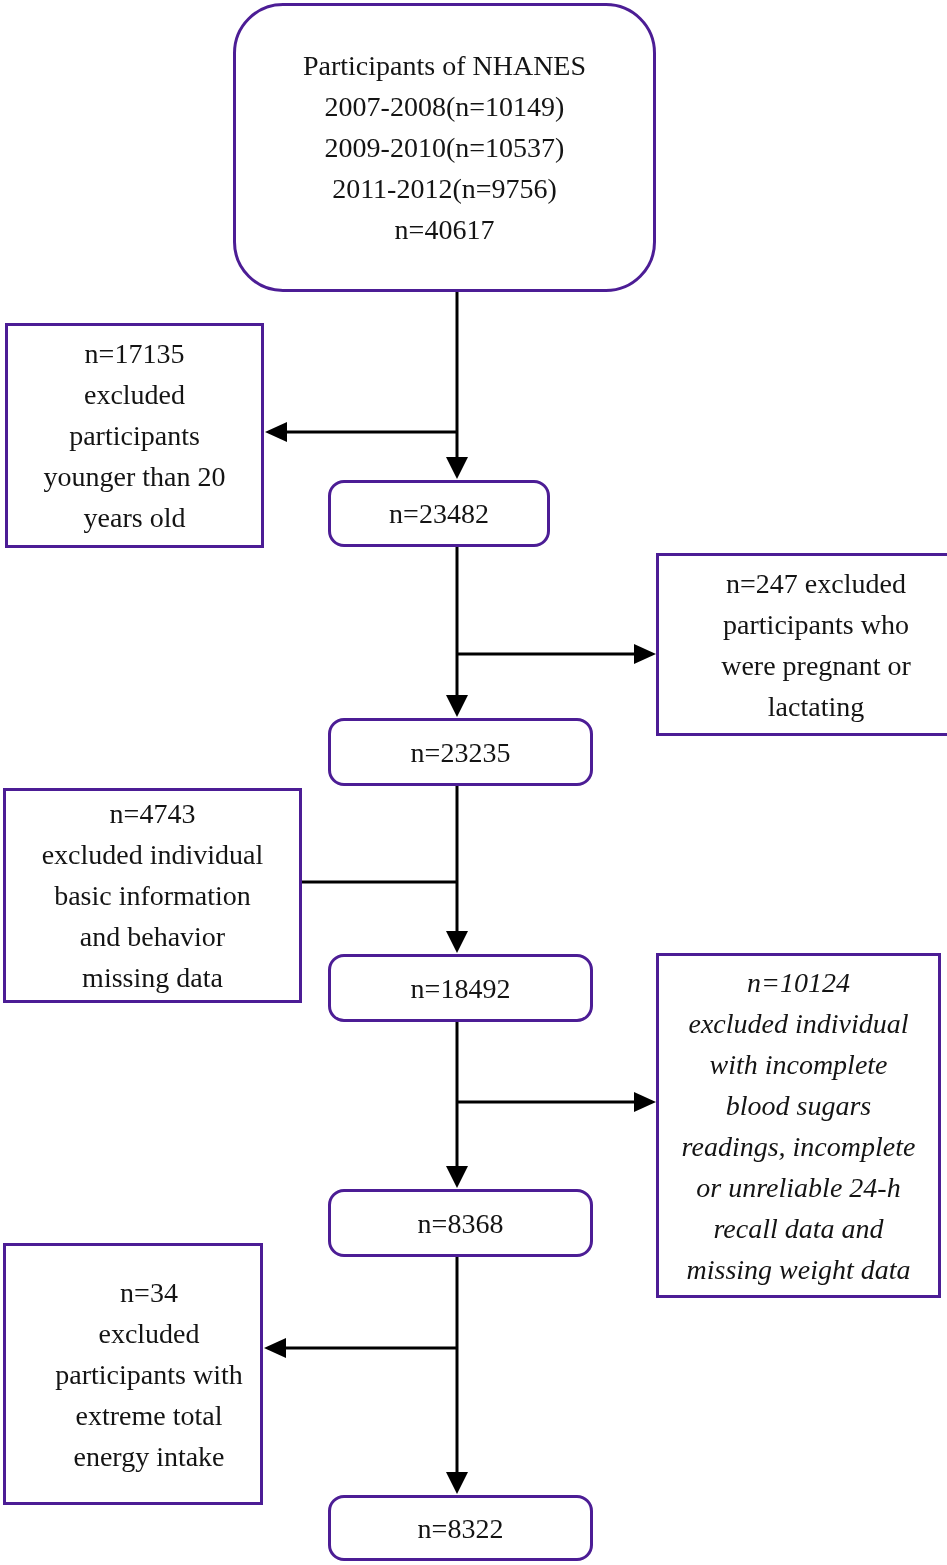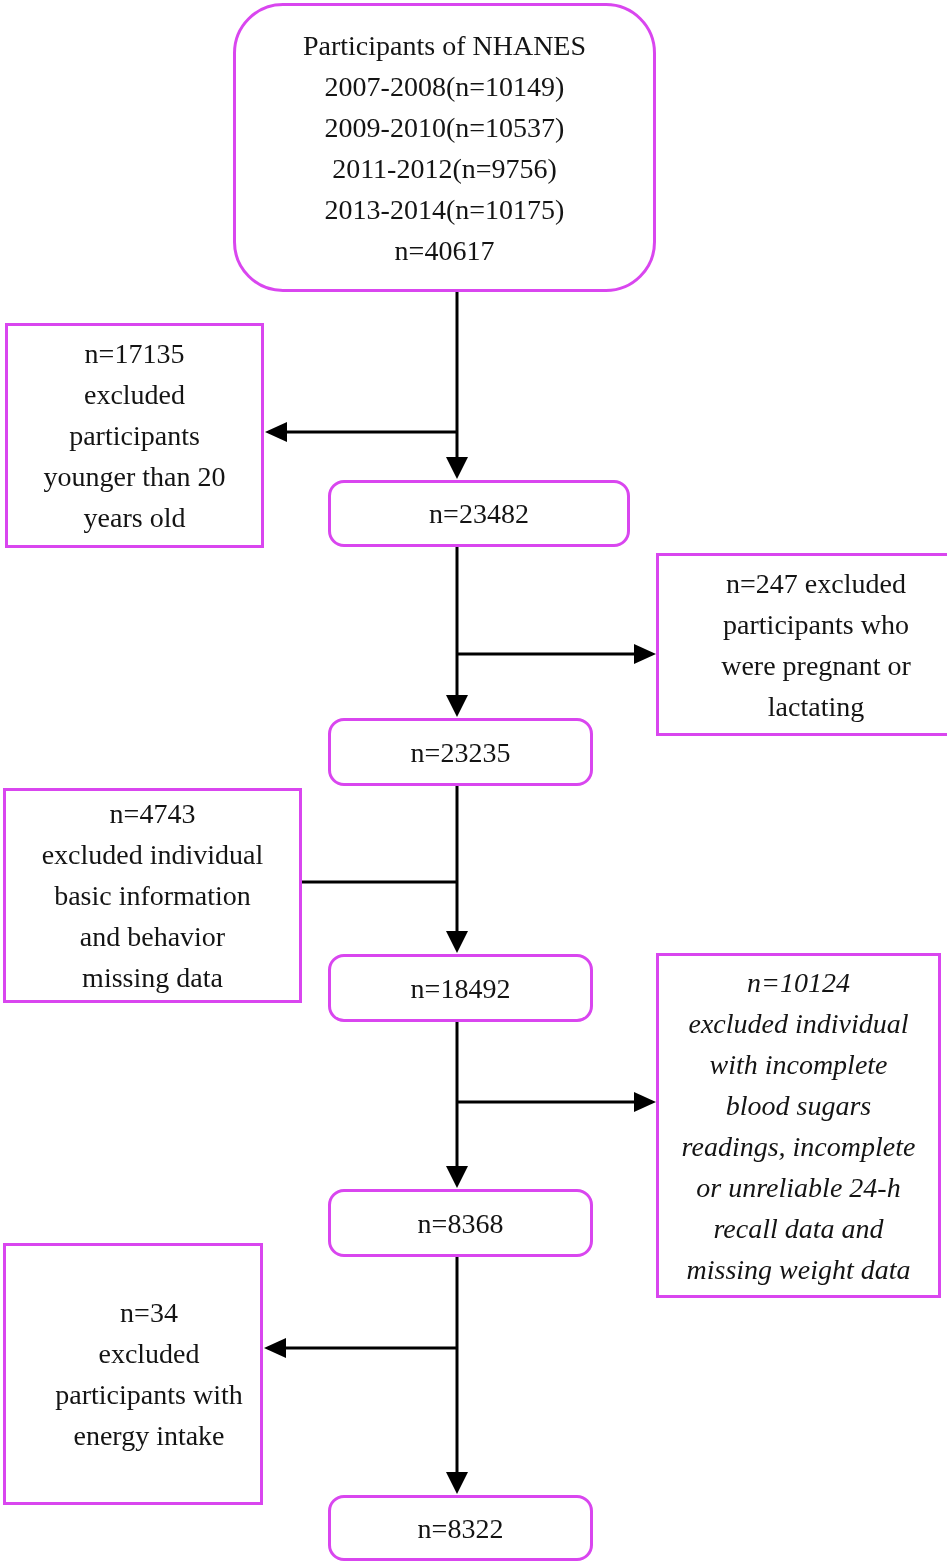--- a/index.html
+++ b/index.html
@@ -19,37 +19,37 @@
   .wires {
     position: absolute;
     left: 0;
     top: 0;
     width: 947px;
     height: 1565px;
   }
   .node {
     position: absolute;
     box-sizing: border-box;
-    border: 3px solid #d946ef;
+    border: 3px solid #4c1d95;
     background: #ffffff;
     display: flex;
     flex-direction: column;
     align-items: center;
     justify-content: center;
     text-align: center;
     font-size: 28px;
     line-height: 41px;
   }
   .rounded { border-radius: 16px; }
   .start-box { border-radius: 50px; }
 
   
   .n-start   { left: 233px; top: 3px;    width: 423px; height: 289px; }
   .n-excl1   { left: 5px;   top: 323px;  width: 259px; height: 225px; }
-  .n-step1   { left: 328px; top: 480px;  width: 302px; height: 67px;  }
+  .n-step1   { left: 328px; top: 480px;  width: 222px; height: 67px;  }
   .n-excl2   { left: 656px; top: 553px;  width: 320px; height: 183px; }
   .n-step2   { left: 328px; top: 718px;  width: 265px; height: 68px;  }
   .n-excl3   { left: 3px;   top: 788px;  width: 299px; height: 215px; }
   .n-step3   { left: 328px; top: 954px;  width: 265px; height: 68px;  }
   .n-excl4   { left: 656px; top: 953px;  width: 285px; height: 345px; font-style: italic; }
   .n-step4   { left: 328px; top: 1189px; width: 265px; height: 68px;  }
   .n-excl5   { left: 3px;   top: 1243px; width: 260px; height: 262px; padding-left: 32px; }
   .n-final   { left: 328px; top: 1495px; width: 265px; height: 66px;  }
 
   .wires line    { stroke: #000000; stroke-width: 3px; }
@@ -111,21 +111,20 @@
       <line x1="457" y1="1348" x2="285" y2="1348"></line>
       <polygon points="264,1348 286,1338 286,1358"></polygon>
     </g>
   </svg>
 
   <div class="node start-box n-start">
     <div>Participants of NHANES</div>
     <div>2007-2008(n=10149)</div>
     <div>2009-2010(n=10537)</div>
     <div>2011-2012(n=9756)</div>
-    <div>2013-2014(n=10175)</div>
     <div>n=40617</div>
   </div>
 
   <div class="node n-excl1">
     <div>n=17135</div>
     <div>excluded</div>
     <div>participants</div>
     <div>younger than 20</div>
     <div>years old</div>
   </div>
@@ -169,20 +168,21 @@
   </div>
 
   <div class="node rounded n-step4">
     <div>n=8368</div>
   </div>
 
   <div class="node n-excl5">
     <div>n=34</div>
     <div>excluded</div>
     <div>participants with</div>
+    <div>extreme total</div>
     <div>energy intake</div>
   </div>
 
   <div class="node rounded n-final">
     <div>n=8322</div>
   </div>
 
 </div>
 
 </body></html>

